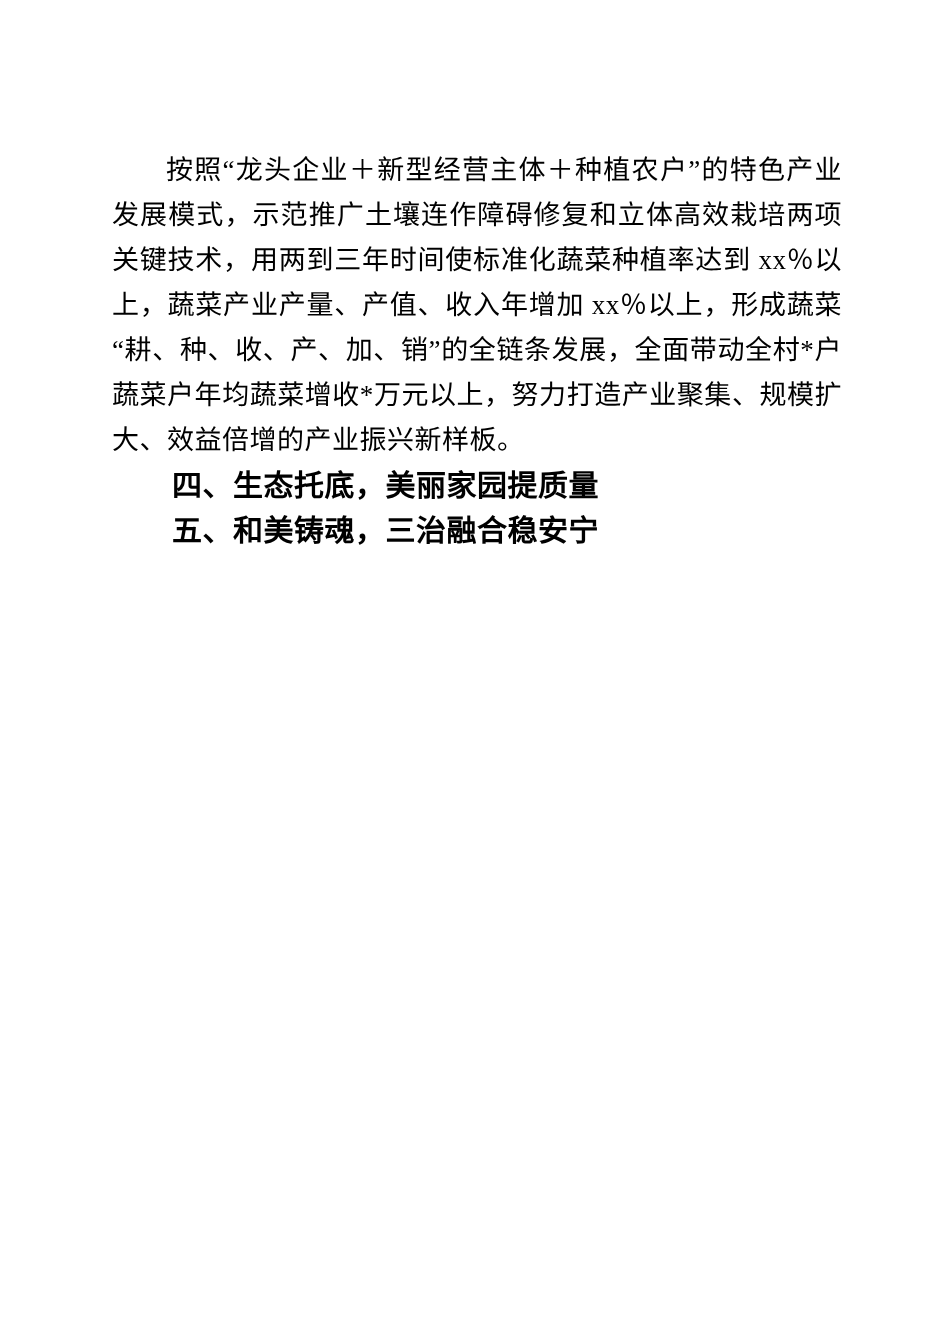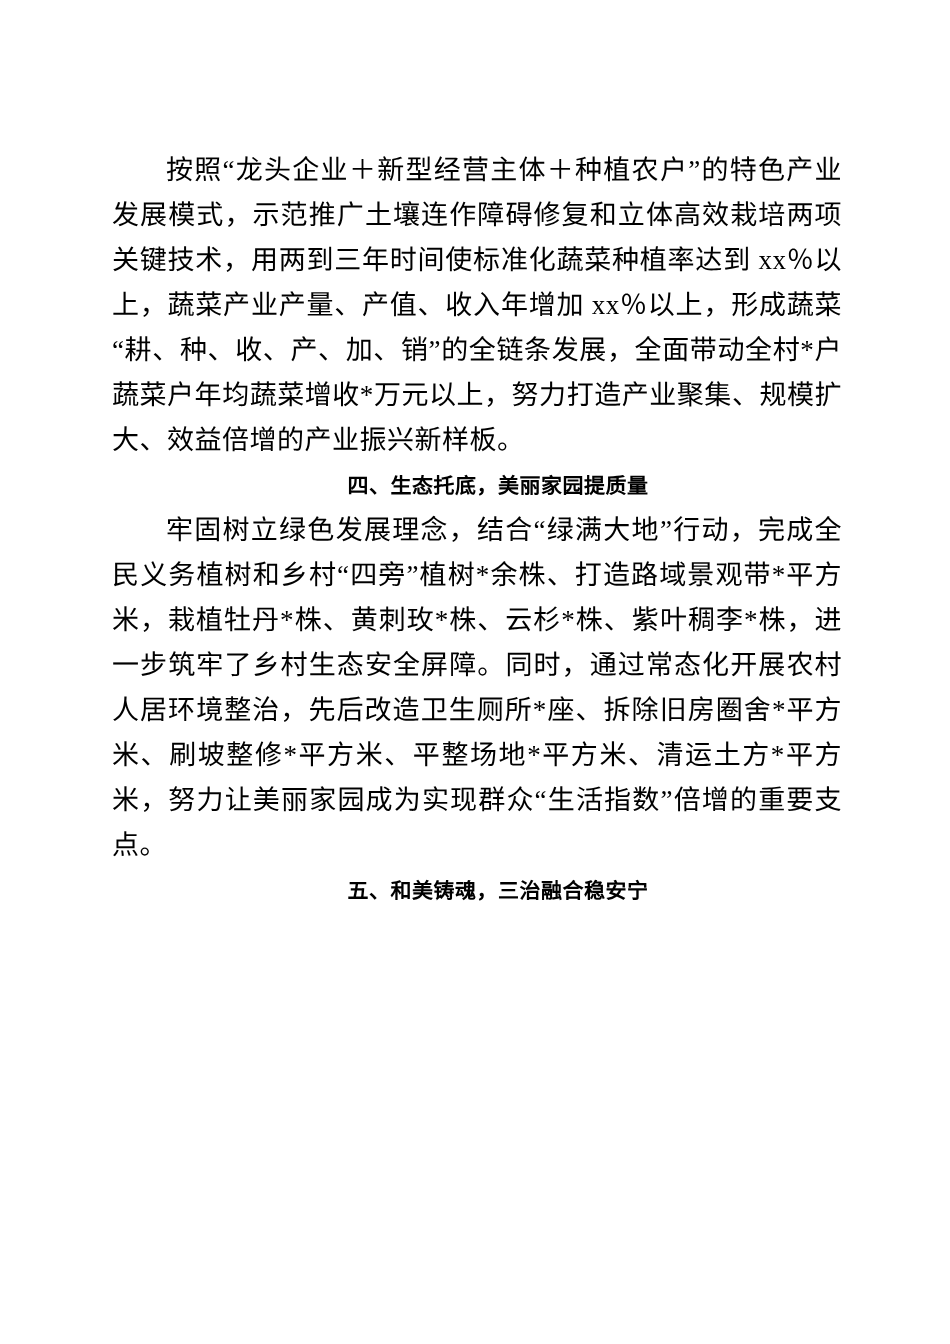--- a/index.html
+++ b/index.html
@@ -24,33 +24,31 @@
     line-height: 45px;
     text-align: justify;
     text-justify: inter-ideograph;
     text-indent: 2em;
     font-weight: 400;
     letter-spacing: 0.5px;
   }
   .section-heading {
     margin: 0;
     font-family: "Liberation Sans", "DejaVu Sans", sans-serif;
-    font-size: 21px;
+    font-size: 30px;
     line-height: 45px;
     text-indent: 2em;
     font-weight: 700;
     letter-spacing: 0.5px;
-    text-align: center;
   }
 </style>
 </head>
 <body>
 
 <div class="page">
   <p class="body-para">按照“龙头企业＋新型经营主体＋种植农户”的特色产业发展模式，示范推广土壤连作障碍修复和立体高效栽培两项关键技术，用两到三年时间使标准化蔬菜种植率达到 xx％以上，蔬菜产业产量、产值、收入年增加 xx％以上，形成蔬菜“耕、种、收、产、加、销”的全链条发展，全面带动全村*户蔬菜户年均蔬菜增收*万元以上，努力打造产业聚集、规模扩大、效益倍增的产业振兴新样板。</p>
 
   <h2 class="section-heading">四、生态托底，美丽家园提质量</h2>
 
-  <p class="body-para">牢固树立绿色发展理念，结合“绿满大地”行动，完成全民义务植树和乡村“四旁”植树*余株、打造路域景观带*平方米，栽植牡丹*株、黄刺玫*株、云杉*株、紫叶稠李*株，进一步筑牢了乡村生态安全屏障。同时，通过常态化开展农村人居环境整治，先后改造卫生厕所*座、拆除旧房圈舍*平方米、刷坡整修*平方米、平整场地*平方米、清运土方*平方米，努力让美丽家园成为实现群众“生活指数”倍增的重要支点。</p>
 
   <h2 class="section-heading">五、和美铸魂，三治融合稳安宁</h2>
 
 </div>
 
 </body></html>

